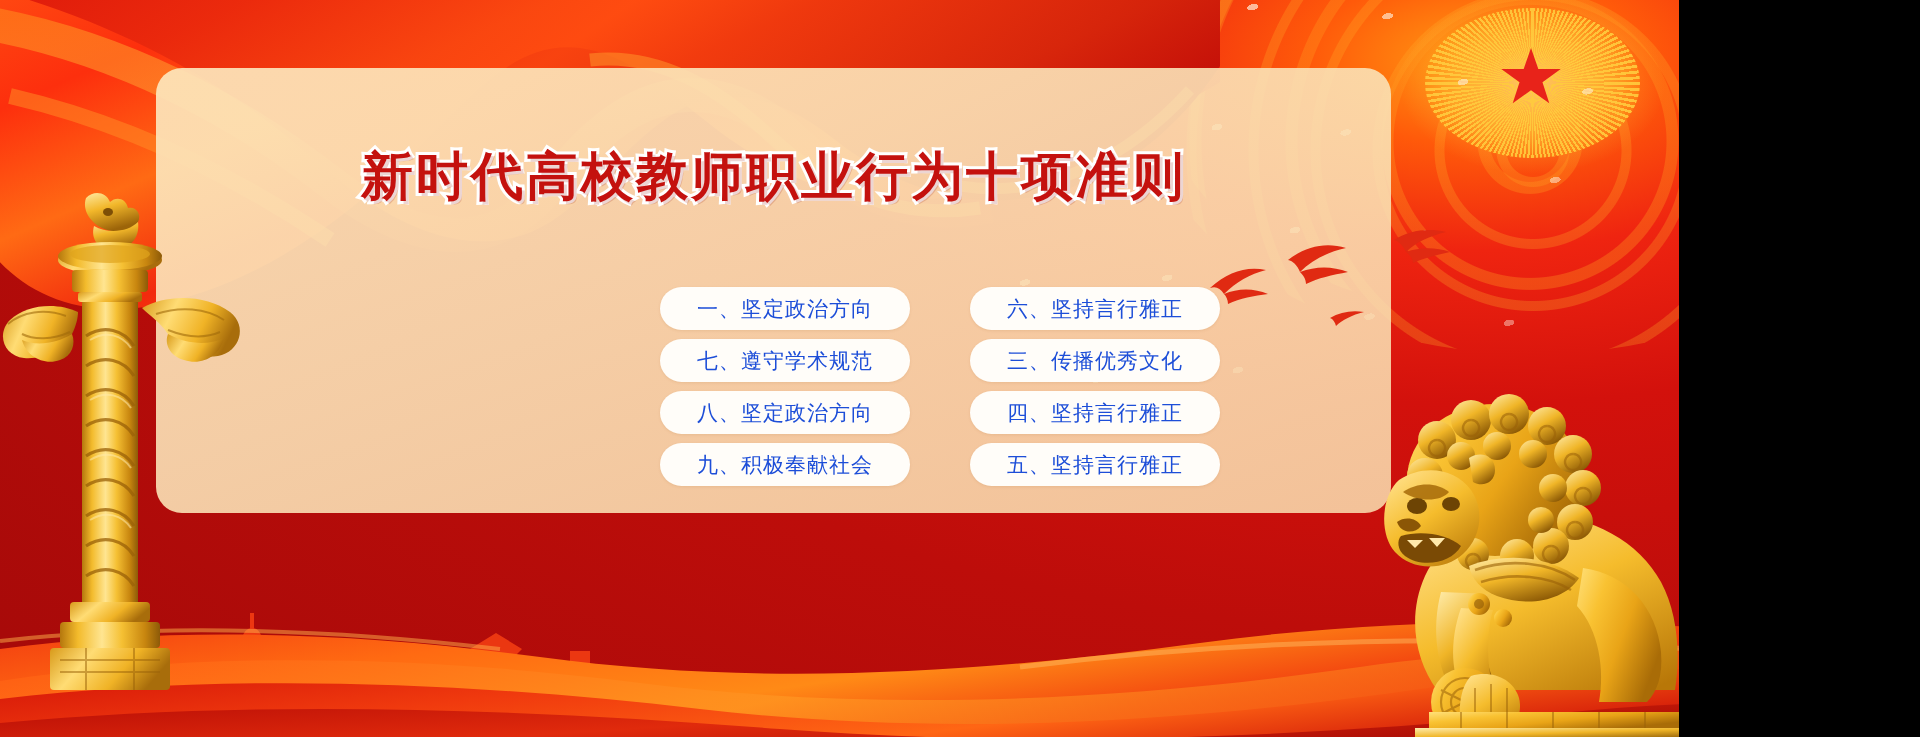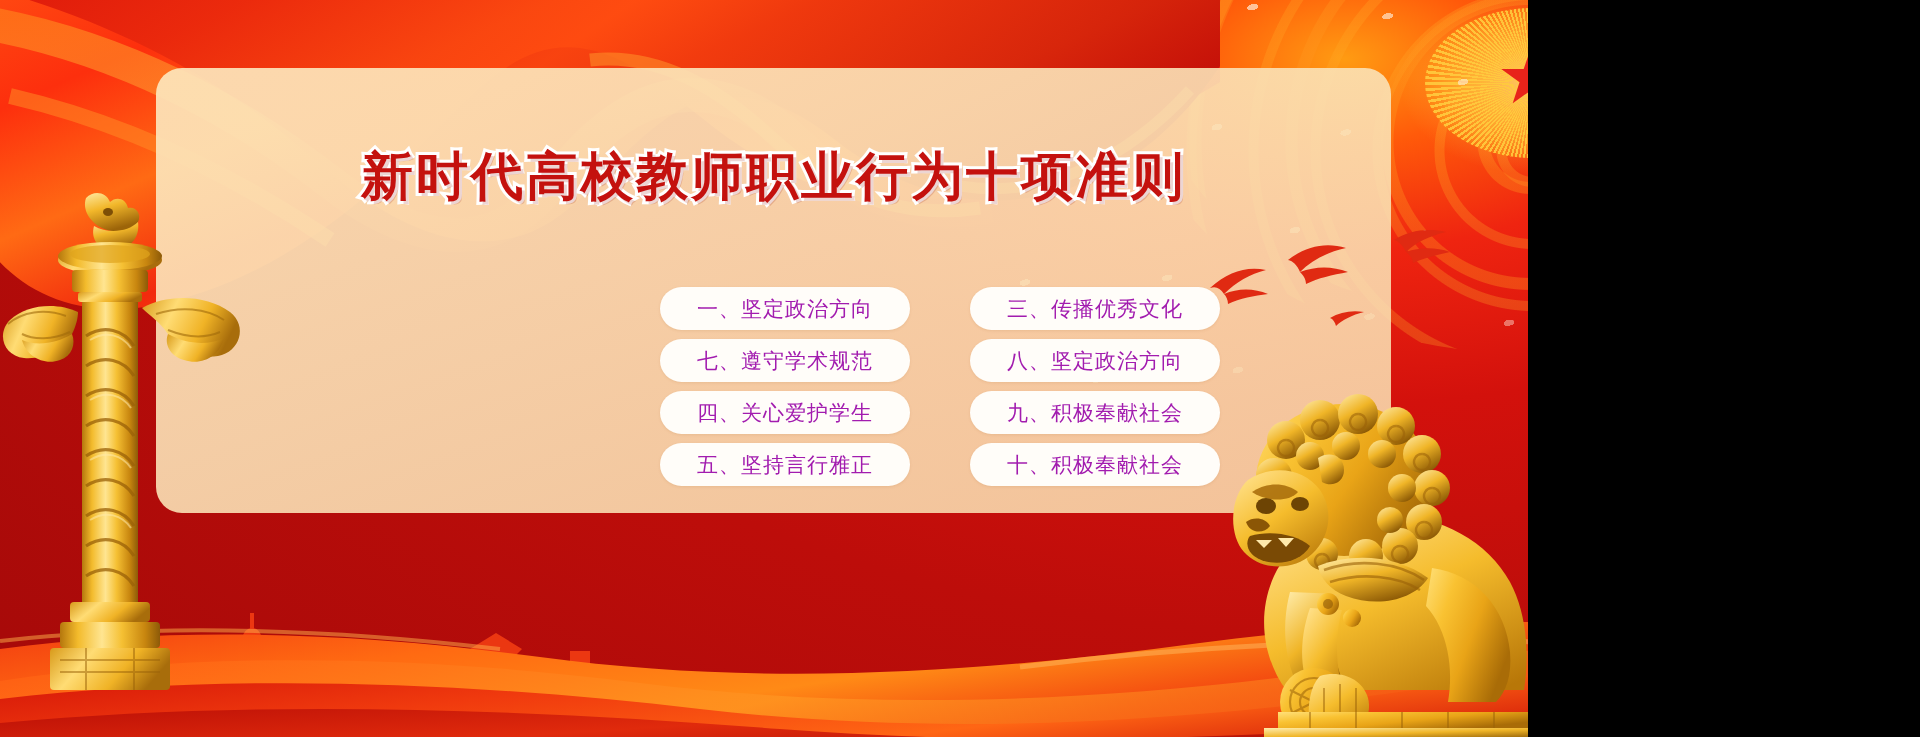--- a/index.html
+++ b/index.html
@@ -1,18 +1,18 @@
 <!DOCTYPE html>
 <html><head>
 <meta charset="utf-8">
 <style>
   html,body{margin:0;padding:0;background:#000;}
   *{box-sizing:border-box;}
   #stage{
-    position:relative;width:1528px;height:737px;overflow:hidden;
+    position:relative;width:1679px;height:737px;overflow:hidden;
     font-family:"Liberation Sans","DejaVu Sans",sans-serif;
     background:#c8140e;
   }
   .layer{position:absolute;inset:0;}
 
   
   #bg-base{
     background:
       radial-gradient(110% 130% at 88% 8%, #ff9b12 0%, #ff5a0a 9%, #ef2410 20%, #d3110c 36%, #bd0d0a 60%, #a80a09 100%),
       linear-gradient(180deg,#c7110c 0%, #b60d0a 70%, #a30a08 100%);
@@ -120,21 +120,21 @@
   #pill-grid{
     position:absolute;left:660px;top:287px;width:560px;
     display:grid;grid-template-columns:250px 250px;column-gap:60px;row-gap:9px;
   }
   .pill{
     height:43px;border-radius:22px;background:#fffdf9;
     display:flex;align-items:center;justify-content:center;
     box-shadow:0 1px 3px rgba(160,90,30,.12);
   }
   .pill-label{
-    font-size:21px;color:#a21caf;font-weight:500;letter-spacing:1px;
+    font-size:21px;color:#1d4ed8;font-weight:500;letter-spacing:1px;
     font-family:"Liberation Sans","DejaVu Sans",sans-serif;
     white-space:nowrap;
   }
 
   
   #skyline{position:absolute;left:0;bottom:0;width:1920px;height:300px;}
 
   
   #waves{position:absolute;left:0;bottom:0;width:1920px;height:300px;}
 
@@ -194,44 +194,44 @@
   <div id="card"></div>
 
   <div id="title-wrap">
     <span id="title">新时代高校教师职业行为十项准则</span>
   </div>
 
   <div id="pill-grid">
     <div class="pill">
         <span class="pill-label">一、坚定政治方向</span>
       </div>
+    <div class="pill">
+        <span class="pill-label">六、坚持言行雅正</span>
+      </div>
+
+    <div class="pill">
+        <span class="pill-label">七、遵守学术规范</span>
+      </div>
 
     <div class="pill">
         <span class="pill-label">三、传播优秀文化</span>
       </div>
-
-    <div class="pill">
-        <span class="pill-label">七、遵守学术规范</span>
-      </div>
     <div class="pill">
         <span class="pill-label">八、坚定政治方向</span>
       </div>
 
     <div class="pill">
-        <span class="pill-label">四、关心爱护学生</span>
+        <span class="pill-label">四、坚持言行雅正</span>
       </div>
     <div class="pill">
         <span class="pill-label">九、积极奉献社会</span>
       </div>
 
     <div class="pill">
         <span class="pill-label">五、坚持言行雅正</span>
-      </div>
-    <div class="pill">
-        <span class="pill-label">十、积极奉献社会</span>
       </div>
   </div>
 
   <svg id="birds" viewBox="0 0 420 120">
     <g fill="#e02a12">
       <path d="M30,58 C48,42 66,36 86,40 C70,44 56,52 44,64 C40,58 36,56 30,58 Z"></path>
       <path d="M44,64 C58,58 74,58 88,64 C74,66 60,68 48,74 C48,70 46,66 44,64 Z"></path>
       <path d="M108,30 C126,16 146,12 166,18 C148,22 132,30 120,42 C117,35 113,31 108,30 Z"></path>
       <path d="M120,42 C136,36 152,36 168,42 C152,45 138,48 126,54 C126,49 123,45 120,42 Z"></path>
       <path d="M214,10 C230,0 248,-2 266,2 C250,6 236,12 226,22 C223,16 219,11 214,10 Z"></path>

